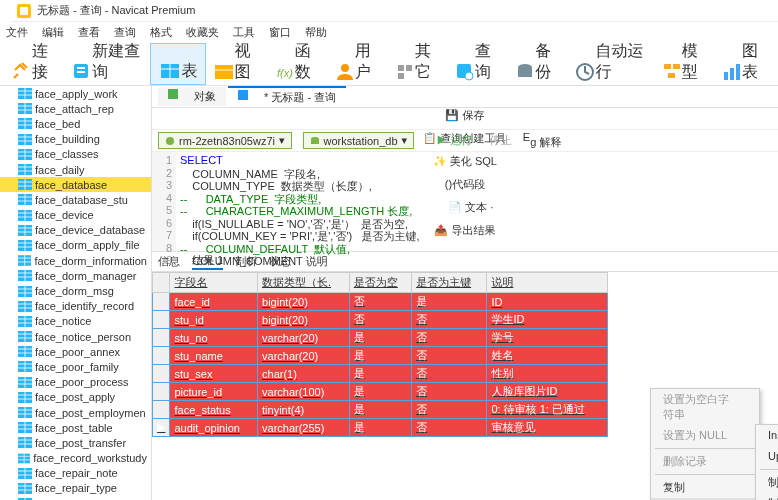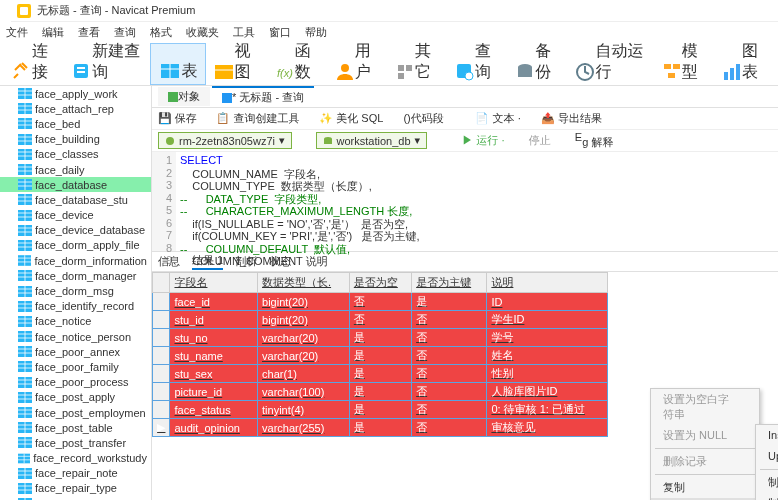--- a/index.html
+++ b/index.html
@@ -8,28 +8,28 @@
 .title-bar svg { margin-right: 6px; }
 .menu-bar { height: 20px; display: flex; align-items: center; padding: 0 6px; gap: 14px; color: #333; }
 .toolbar { height: 44px; display: flex; align-items: center; padding: 2px 4px; border-bottom: 1px solid #e0e0e0; }
 .tb-btn { display: flex; flex-direction: row; align-items: flex-end; justify-content: center; padding: 2px 8px; cursor: pointer; height: 42px; }
 .tb-btn.active { background: #e3f2fd; border: 1px solid #90caf9; }
 .tb-icon { width: 22px; height: 22px; display: flex; align-items: center; justify-content: center; }
 .tb-label { font-size: 16px; margin-top: 1px; }
 .main { display: flex; height: 414px; width: 100%; }
 .sidebar { width: 152px; background: #fff; border-right: 1px solid #e0e0e0; overflow-y: hidden; }
 .sb-item { display: flex; align-items: center; padding: 1px 4px; height: 15.2px; cursor: pointer; }
-.sb-item.sel { background: #86efac; }
+.sb-item.sel { background: #fde047; }
 .sb-icon { width: 14px; height: 11px; margin-right: 3px; margin-left: 14px; }
 .content { flex: 1; display: flex; flex-direction: column; position: relative; }
 .obj-tabs { height: 22px; display: flex; align-items: center; padding: 0 6px; border-bottom: 1px solid #e0e0e0; gap: 2px; }
-.obj-tab { padding: 2px 10px; display: flex; align-items: center; gap: 0; background: #f5f5f5; }
+.obj-tab { padding: 2px 10px; display: flex; gap: 16px; background: #f5f5f5; }
 .obj-tab.active { background: #fff; border-top: 2px solid #0078d4; }
-.query-tb { height: 22px; display: flex; align-items: center; padding: 0 6px; gap: 20px; border-bottom: 1px solid #eee; }
-.conn-bar { height: 22px; display: flex; align-items: center; padding: 0 6px; gap: 24px; border-bottom: 1px solid #eee; }
+.query-tb { height: 22px; display: flex; align-items: center; padding: 0 6px; gap: 8px; border-bottom: 1px solid #eee; flex-direction: column; }
+.conn-bar { height: 22px; display: flex; align-items: center; padding: 0 6px; gap: 11px; border-bottom: 1px solid #eee; }
 .conn-sel { border: 1px solid #7cb342; background: #f1f8e9; padding: 1px 6px; display: flex; align-items: center; gap: 4px; }
 .sql-area { height: 100px; display: flex; border-bottom: 1px solid #e0e0e0; font-family: Consolas, monospace; font-size: 11px; }
 .gutter { width: 24px; background: #f5f5f5; text-align: right; padding: 2px 4px; color: #999; }
 .gutter div { height: 12.5px; }
 .code { flex: 1; padding: 2px 4px; position: relative; }
 .code div { height: 12.5px; white-space: pre; }
 .kw { color: #0000ff; }
 .cmt { color: #008000; }
 .result-tabs { height: 20px; display: flex; align-items: center; padding: 0 6px; gap: 12px; border-bottom: 1px solid #e0e0e0; }
 .r-tab.active { border-bottom: 2px solid #0078d4; }

